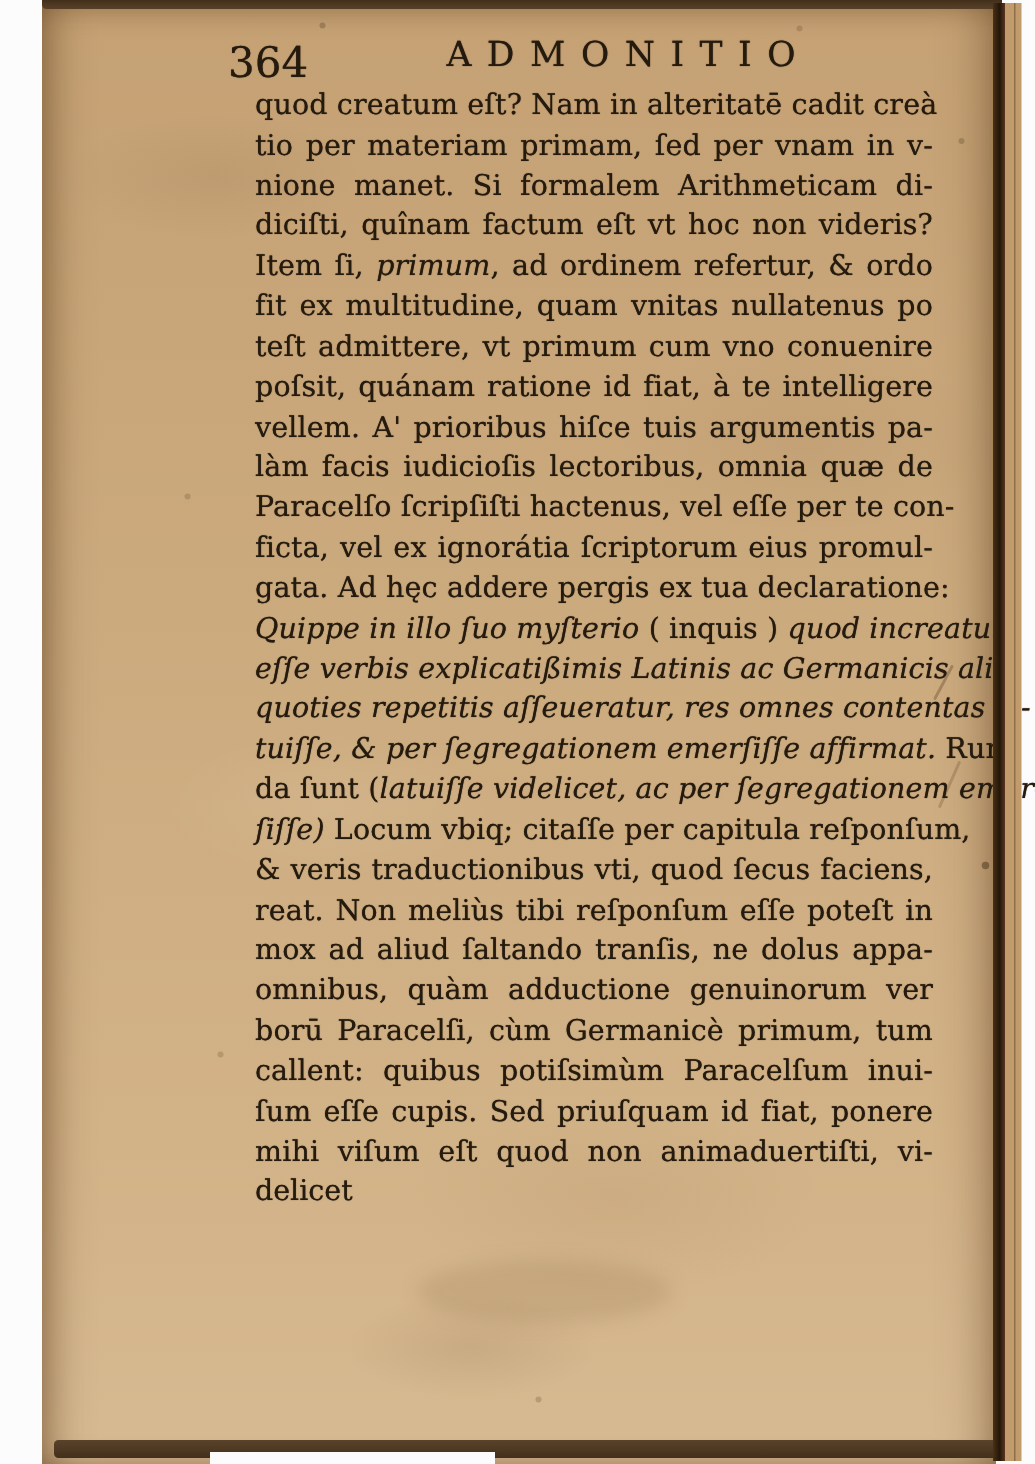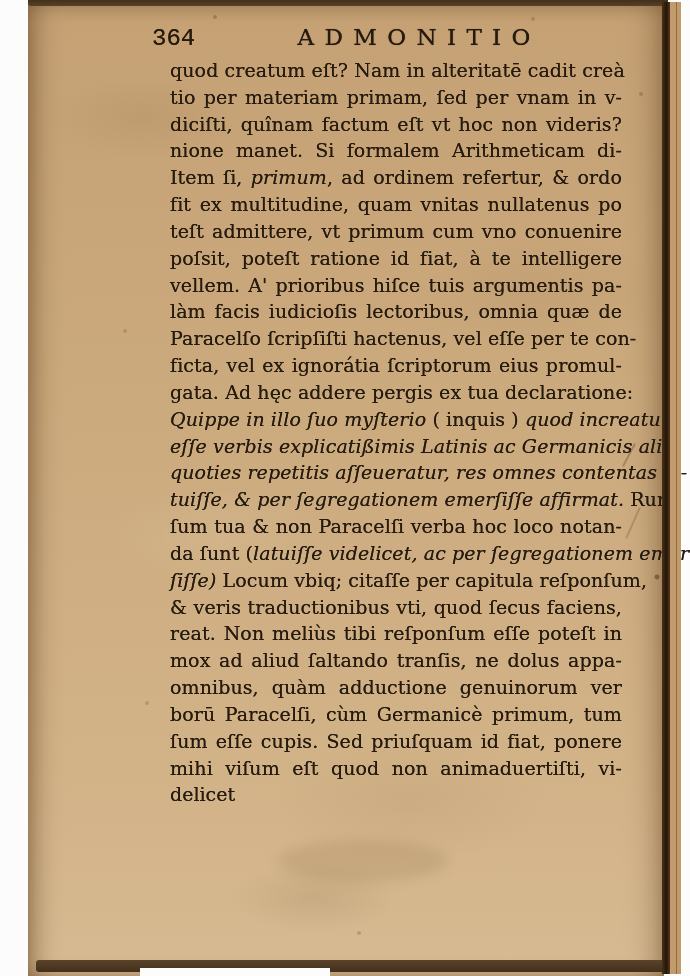--- a/index.html
+++ b/index.html
@@ -79,23 +79,22 @@
     content:"";position:absolute;left:6px;top:0;width:1px;height:100%;
     background:rgba(100,72,40,.55);
   }
 
   
   .header{
     position:absolute;left:170px;top:24px;width:452px;height:26px;
     color:var(--ink,#241a0e);
   }
   .page-number{
-    position:absolute;left:-18px;top:1px;font-size:24px;
+    position:absolute;left:-18px;top:1px;font-size:28px;
     text-shadow:0 0 .6px rgba(35,24,12,.85);
-    font-family:Liberation Mono, monospace;
   }
   .running-title{
     display:block;text-align:center;font-size:23px;letter-spacing:.45em;
     text-indent:.45em;text-shadow:0 0 .7px rgba(35,24,12,.9);padding-left:36px;
   }
   .body-text{
     position:absolute;left:170px;top:57px;width:452px;
     color:var(--ink,#241a0e);font-size:19px;
     text-shadow:0 0 .6px rgba(35,24,12,.85);
   }
@@ -126,43 +125,43 @@
 
   <div class="header">
     <span class="page-number">364</span>
     <span class="running-title">ADMONITIO</span>
   </div>
 
   <div class="body-text">
 
   <div class="line"><span>quod creatum eſt? Nam in alteritatē cadit creà</span></div>
       <div class="line"><span>tio per materiam primam, ſed per vnam in v-</span></div>
+      <div class="line"><span>nione manet. Si formalem Arithmeticam di-</span></div>
       <div class="line"><span>diciſti, quînam factum eſt vt hoc non videris?</span></div>
-      <div class="line"><span>nione manet. Si formalem Arithmeticam di-</span></div>
       <div class="line"><span>Item ſi, </span><span class="it">primum</span><span>, ad ordinem refertur, &amp; ordo</span></div>
       <div class="line"><span>fit ex multitudine, quam vnitas nullatenus po</span></div>
       <div class="line"><span>teſt admittere, vt primum cum vno conuenire</span></div>
-      <div class="line"><span>poſsit, poteſt ratione id fiat, à te intelligere</span></div>
+      <div class="line"><span>poſsit, quánam ratione id fiat, à te intelligere</span></div>
       <div class="line"><span>vellem. A' prioribus hiſce tuis argumentis pa-</span></div>
       <div class="line"><span>làm facis iudicioſis lectoribus, omnia quæ de</span></div>
       <div class="line"><span>Paracelſo ſcripſiſti hactenus, vel eſſe per te con-</span></div>
       <div class="line"><span>ficta, vel ex ignorátia ſcriptorum eius promul-</span></div>
       <div class="line"><span>gata. Ad hęc addere pergis ex tua declaratione:</span></div>
       <div class="line"><span class="it">Quippe in illo ſuo myſterio </span><span>( inquis )</span><span class="it"> quod increatum</span></div>
       <div class="line"><span class="it">eſſe verbis explicatißimis Latinis ac Germanicis ali-</span></div>
       <div class="line"><span class="it">quoties repetitis aſſeueratur, res omnes contentas la-</span></div>
       <div class="line"><span class="it">tuiſſe, &amp; per ſegregationem emerſiſſe affirmat.</span><span> Rur-</span></div>
-      <div class="line"><span>ſum tua &amp; non Paracelſi verba hoc loco notan-</span></div>
       <div class="line"><span>da ſunt (</span><span class="it">latuiſſe videlicet, ac per ſegregationem emer-</span></div>
       <div class="line"><span class="it">ſiſſe)</span><span> Locum vbiq; citaſſe per capitula reſponſum,</span></div>
       <div class="line"><span>&amp; veris traductionibus vti, quod ſecus faciens,</span></div>
       <div class="line"><span>reat. Non meliùs tibi reſponſum eſſe poteſt in</span></div>
       <div class="line"><span>mox ad aliud ſaltando tranſis, ne dolus appa-</span></div>
       <div class="line"><span>omnibus, quàm adductione genuinorum ver</span></div>
       <div class="line"><span>borū Paracelſi, cùm Germanicè primum, tum</span></div>
+      <div class="line"><span>callent: quibus potiſsimùm Paracelſum inui-</span></div>
       <div class="line"><span>ſum eſſe cupis. Sed priuſquam id fiat, ponere</span></div>
       <div class="line"><span>mihi viſum eſt quod non animaduertiſti, vi-</span></div>
       <div class="catchline"><span>delicet</span></div>
     </div>
 
   <div class="edge-top"></div>
   <div class="edge-bottom"></div>
   <div class="edge-bottom-notch"></div>
   <div class="gutter-line"></div>
   <div class="adjacent-page"></div>

